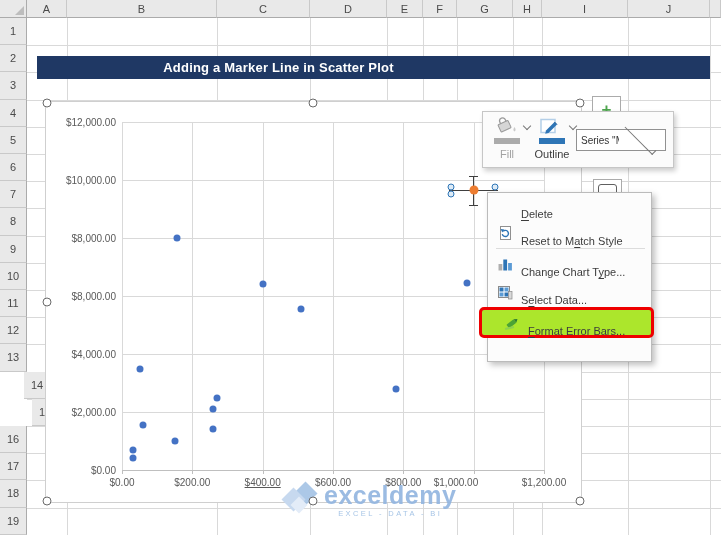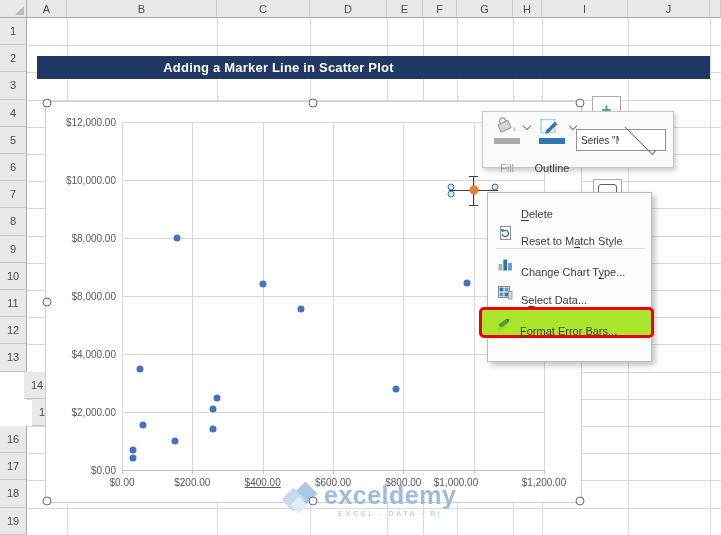--- a/index.html
+++ b/index.html
@@ -52,39 +52,39 @@
   .plus-btn{left:592px;top:96px;width:29px;height:28px;color:#4EA64E;font-size:17px;font-weight:bold;
             text-align:center;line-height:26px;}
   .brush-btn{left:593px;top:179px;width:29px;height:26px;}
   .brush-btn i{display:block;width:19px;height:11px;border:1.5px solid #5f5f5f;border-radius:3px;
                margin:4px auto 0;box-sizing:border-box;}
   
   .mini-toolbar{position:absolute;left:482px;top:111px;width:192px;height:57px;background:#FBFBFB;
                 border:1px solid #C6C6C6;box-shadow:2px 3px 5px rgba(0,0,0,.2);box-sizing:border-box;z-index:9;}
   .tb-btn{position:absolute;top:3px;width:40px;height:50px;}
   .tb-swatch{position:absolute;left:7px;top:23px;width:26px;height:6px;}
-  .tb-label{position:absolute;left:0;right:0;top:47px;text-align:center;font-size:11px;}
+  .tb-label{position:absolute;left:0;right:0;top:33px;text-align:center;font-size:11px;}
   .caret{display:inline-block;width:5px;height:5px;border-right:1.3px solid #777;
          border-bottom:1.3px solid #777;transform:rotate(45deg);}
   .tb-caret{position:absolute;top:11px;}
   .dropdown{position:absolute;left:93px;top:17px;width:90px;height:22px;border:1px solid #919191;
             background:#fff;box-sizing:border-box;display:flex;align-items:center;padding:0 4px;}
   .dropdown span{font-size:10px;color:#333;white-space:nowrap;overflow:hidden;flex:1;}
   
   .context-menu{position:absolute;left:487px;top:192px;width:165px;height:170px;background:#FCFCFC;
                 border:1px solid #BBBBBB;box-shadow:3px 3px 6px rgba(0,0,0,.25);box-sizing:border-box;
                 z-index:10;overflow:visible;}
   .menu-item{display:flex;align-items:center;height:28px;cursor:default;}
   .menu-item:first-child{height:26px;}
   .mi-icon{width:20px;margin-left:7px;margin-right:6px;display:flex;justify-content:center;align-items:center;}
   .mi-label{font-size:11px;color:#3C3C3C;white-space:nowrap;margin-top:16px;}
   .mi-label u{text-underline-offset:2px;}
   .menu-item.disabled .mi-label{color:#A8A8A8;}
   .menu-sep{height:1px;background:#DCDCDC;margin:1px 6px 1px 8px;}
-  .menu-item.hl{height:25px;margin:1px -3px 0 -9px;padding-left:5px;background:#ACE62C;
+  .menu-item.hl{height:25px;margin:1px -3px 0 -9px;padding-left:13px;background:#ACE62C;
                 border:3px solid #EE0000;border-radius:5px;}
 </style>
 </head>
 <body>
 
 <div class="stage">
 
   <div class="grid-layer" id="grid-layer">
       <div class="gv" style="left: 67px;"></div>
       <div class="gv" style="left: 217px;"></div>

